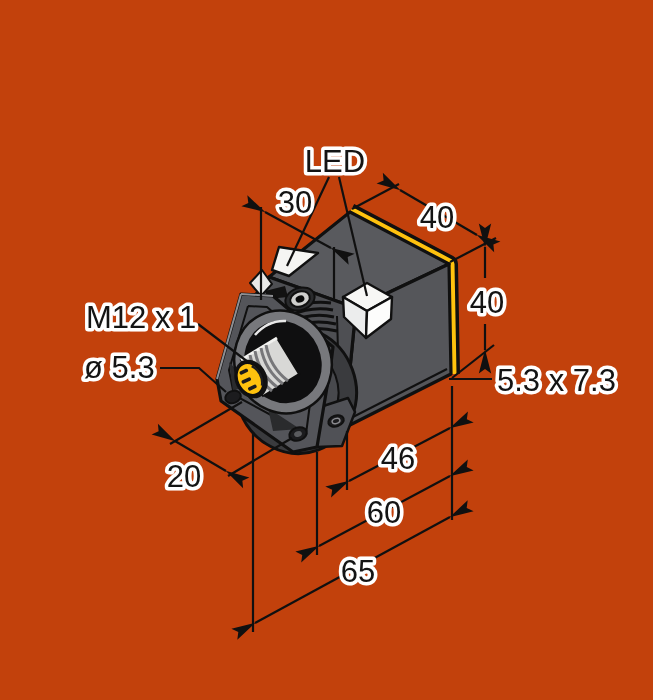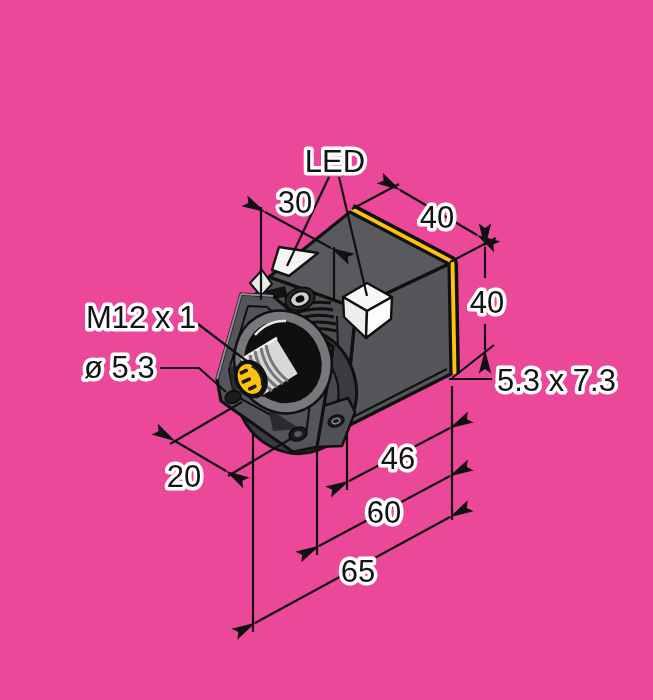--- a/index.html
+++ b/index.html
@@ -1,16 +1,16 @@
 <!DOCTYPE html>
 <html><head>
 <meta charset="utf-8">
 <style>
   html,body{margin:0;padding:0;background:#ffffff;}
-  .stage{position:relative;width:653px;height:700px;background:#ec4899;overflow:hidden;
+  .stage{position:relative;width:653px;height:700px;background:#c2410c;overflow:hidden;
          font-family:"Liberation Sans", sans-serif;}
   svg{display:block;}
   .face{stroke:#101010;stroke-width:3.2;stroke-linejoin:round;}
   .edge{stroke:#101010;stroke-width:2;fill:none;}
   .ext-line,.dim-line,.leader{stroke:#101010;stroke-width:2.2;fill:none;}
   .lbl{font-family:"Liberation Sans", sans-serif;font-size:31px;fill:#141414;
        paint-order:stroke;stroke:#ffffff;stroke-width:7px;stroke-linejoin:round;}
   .rib{stroke:#101010;stroke-width:3;fill:none;}
 </style>
 </head>

